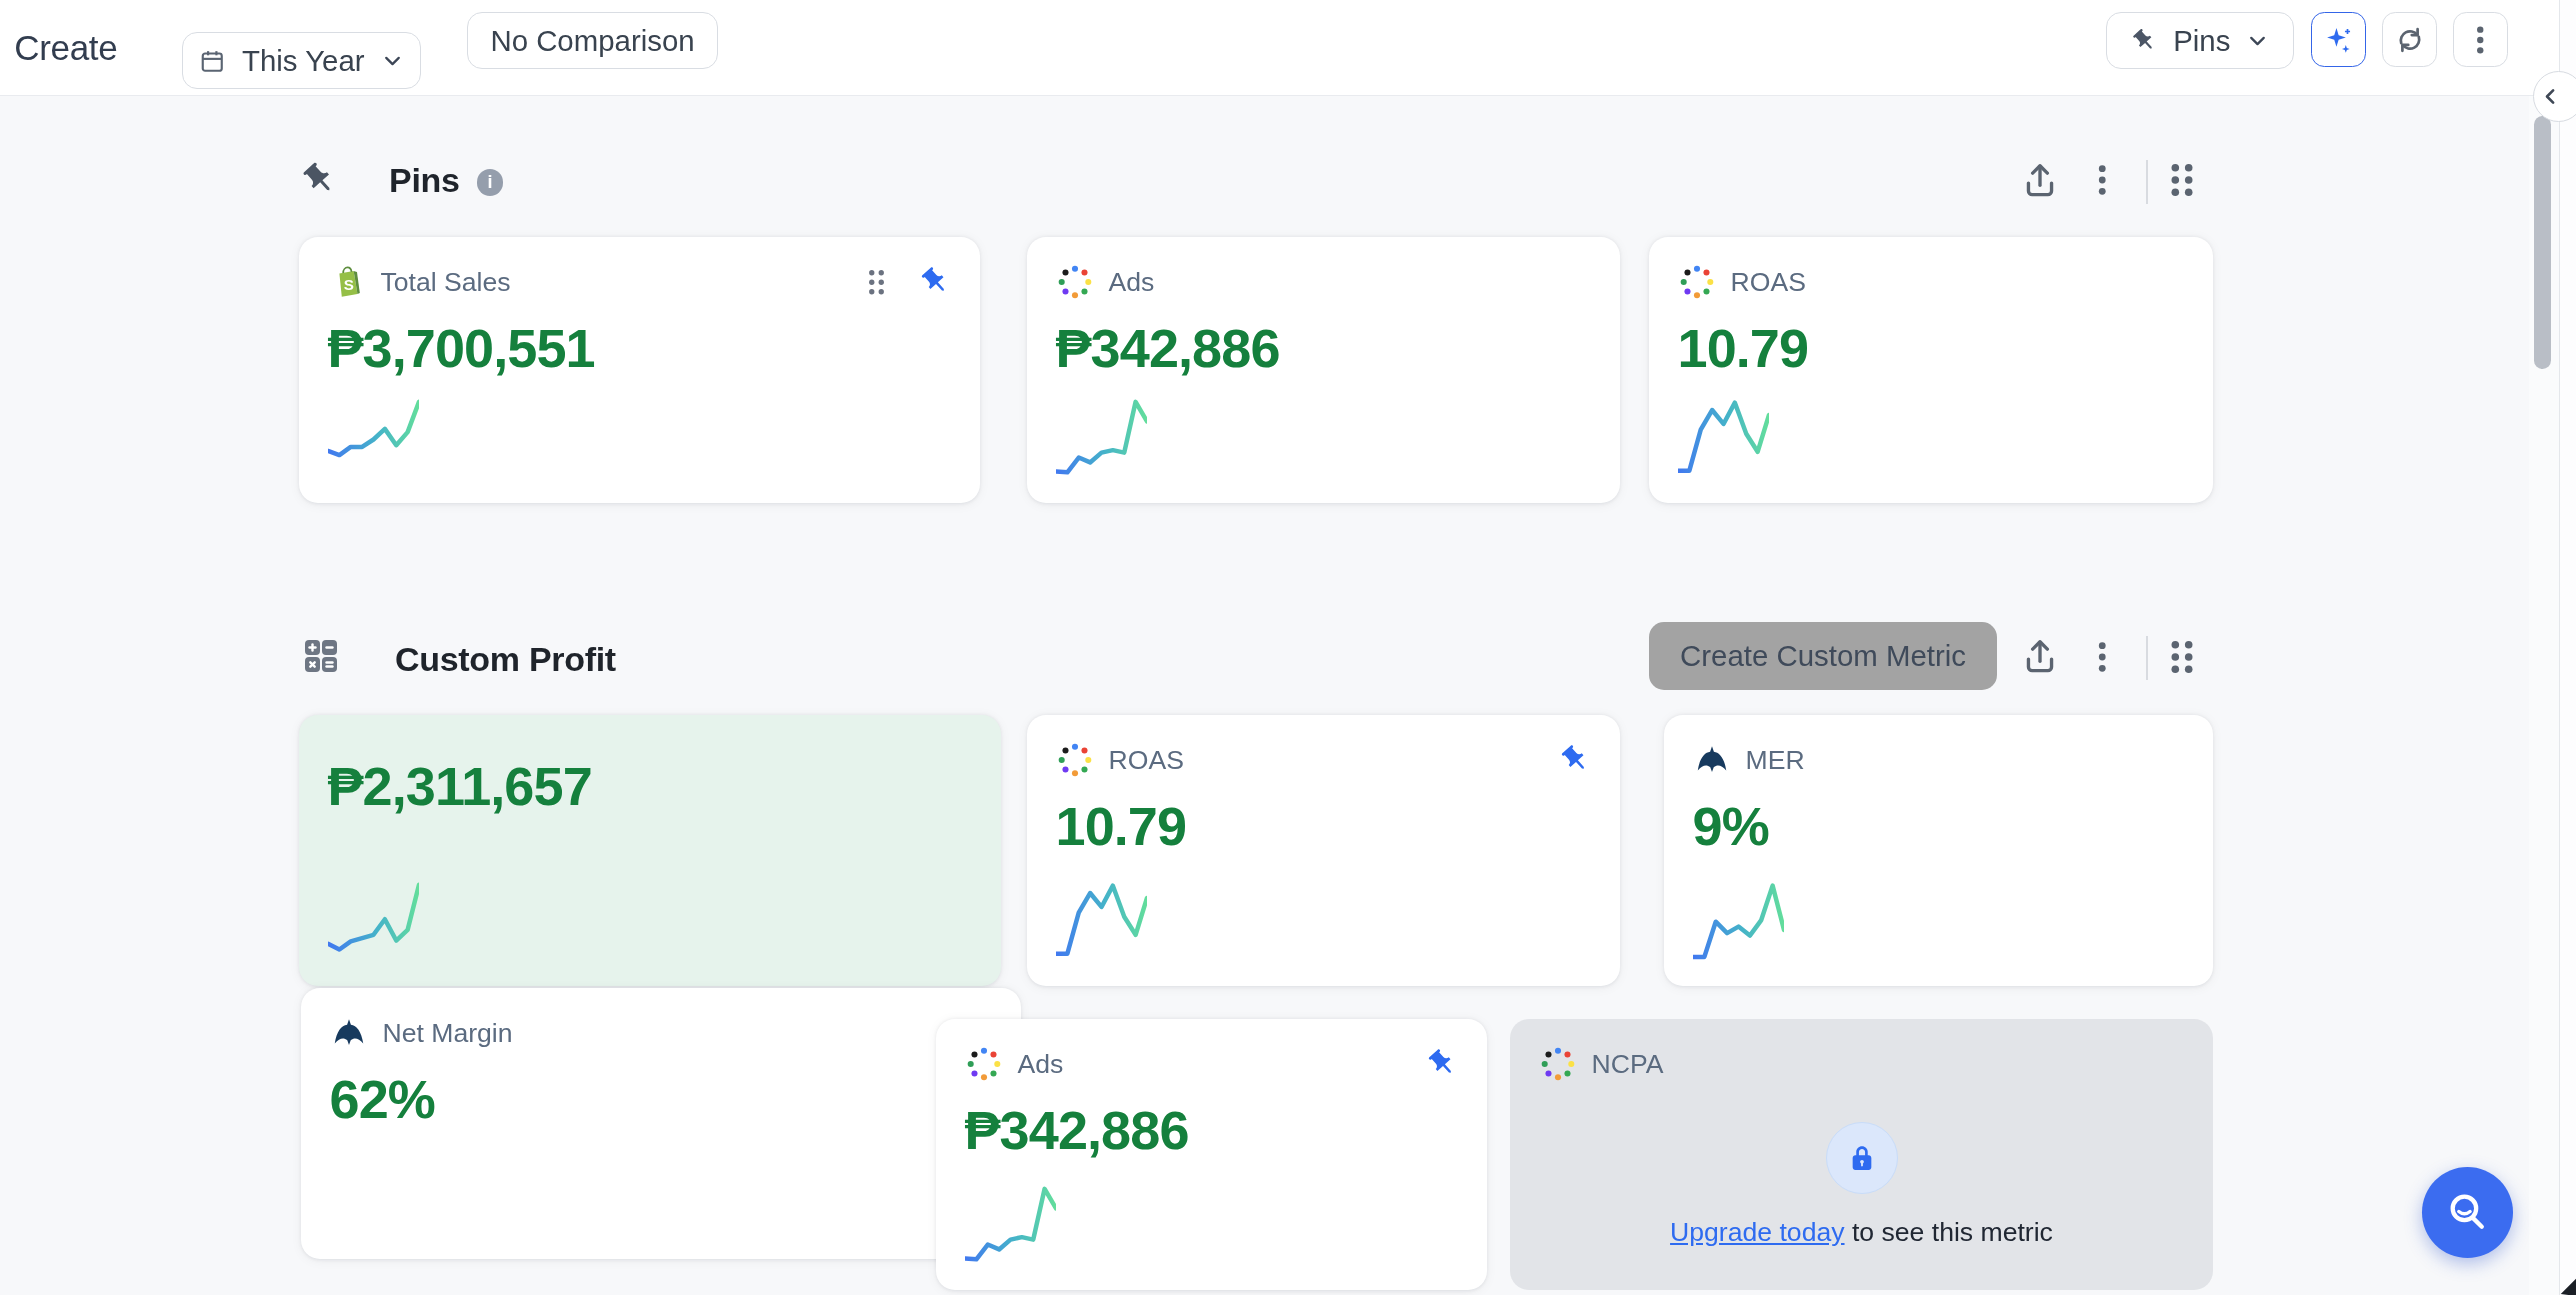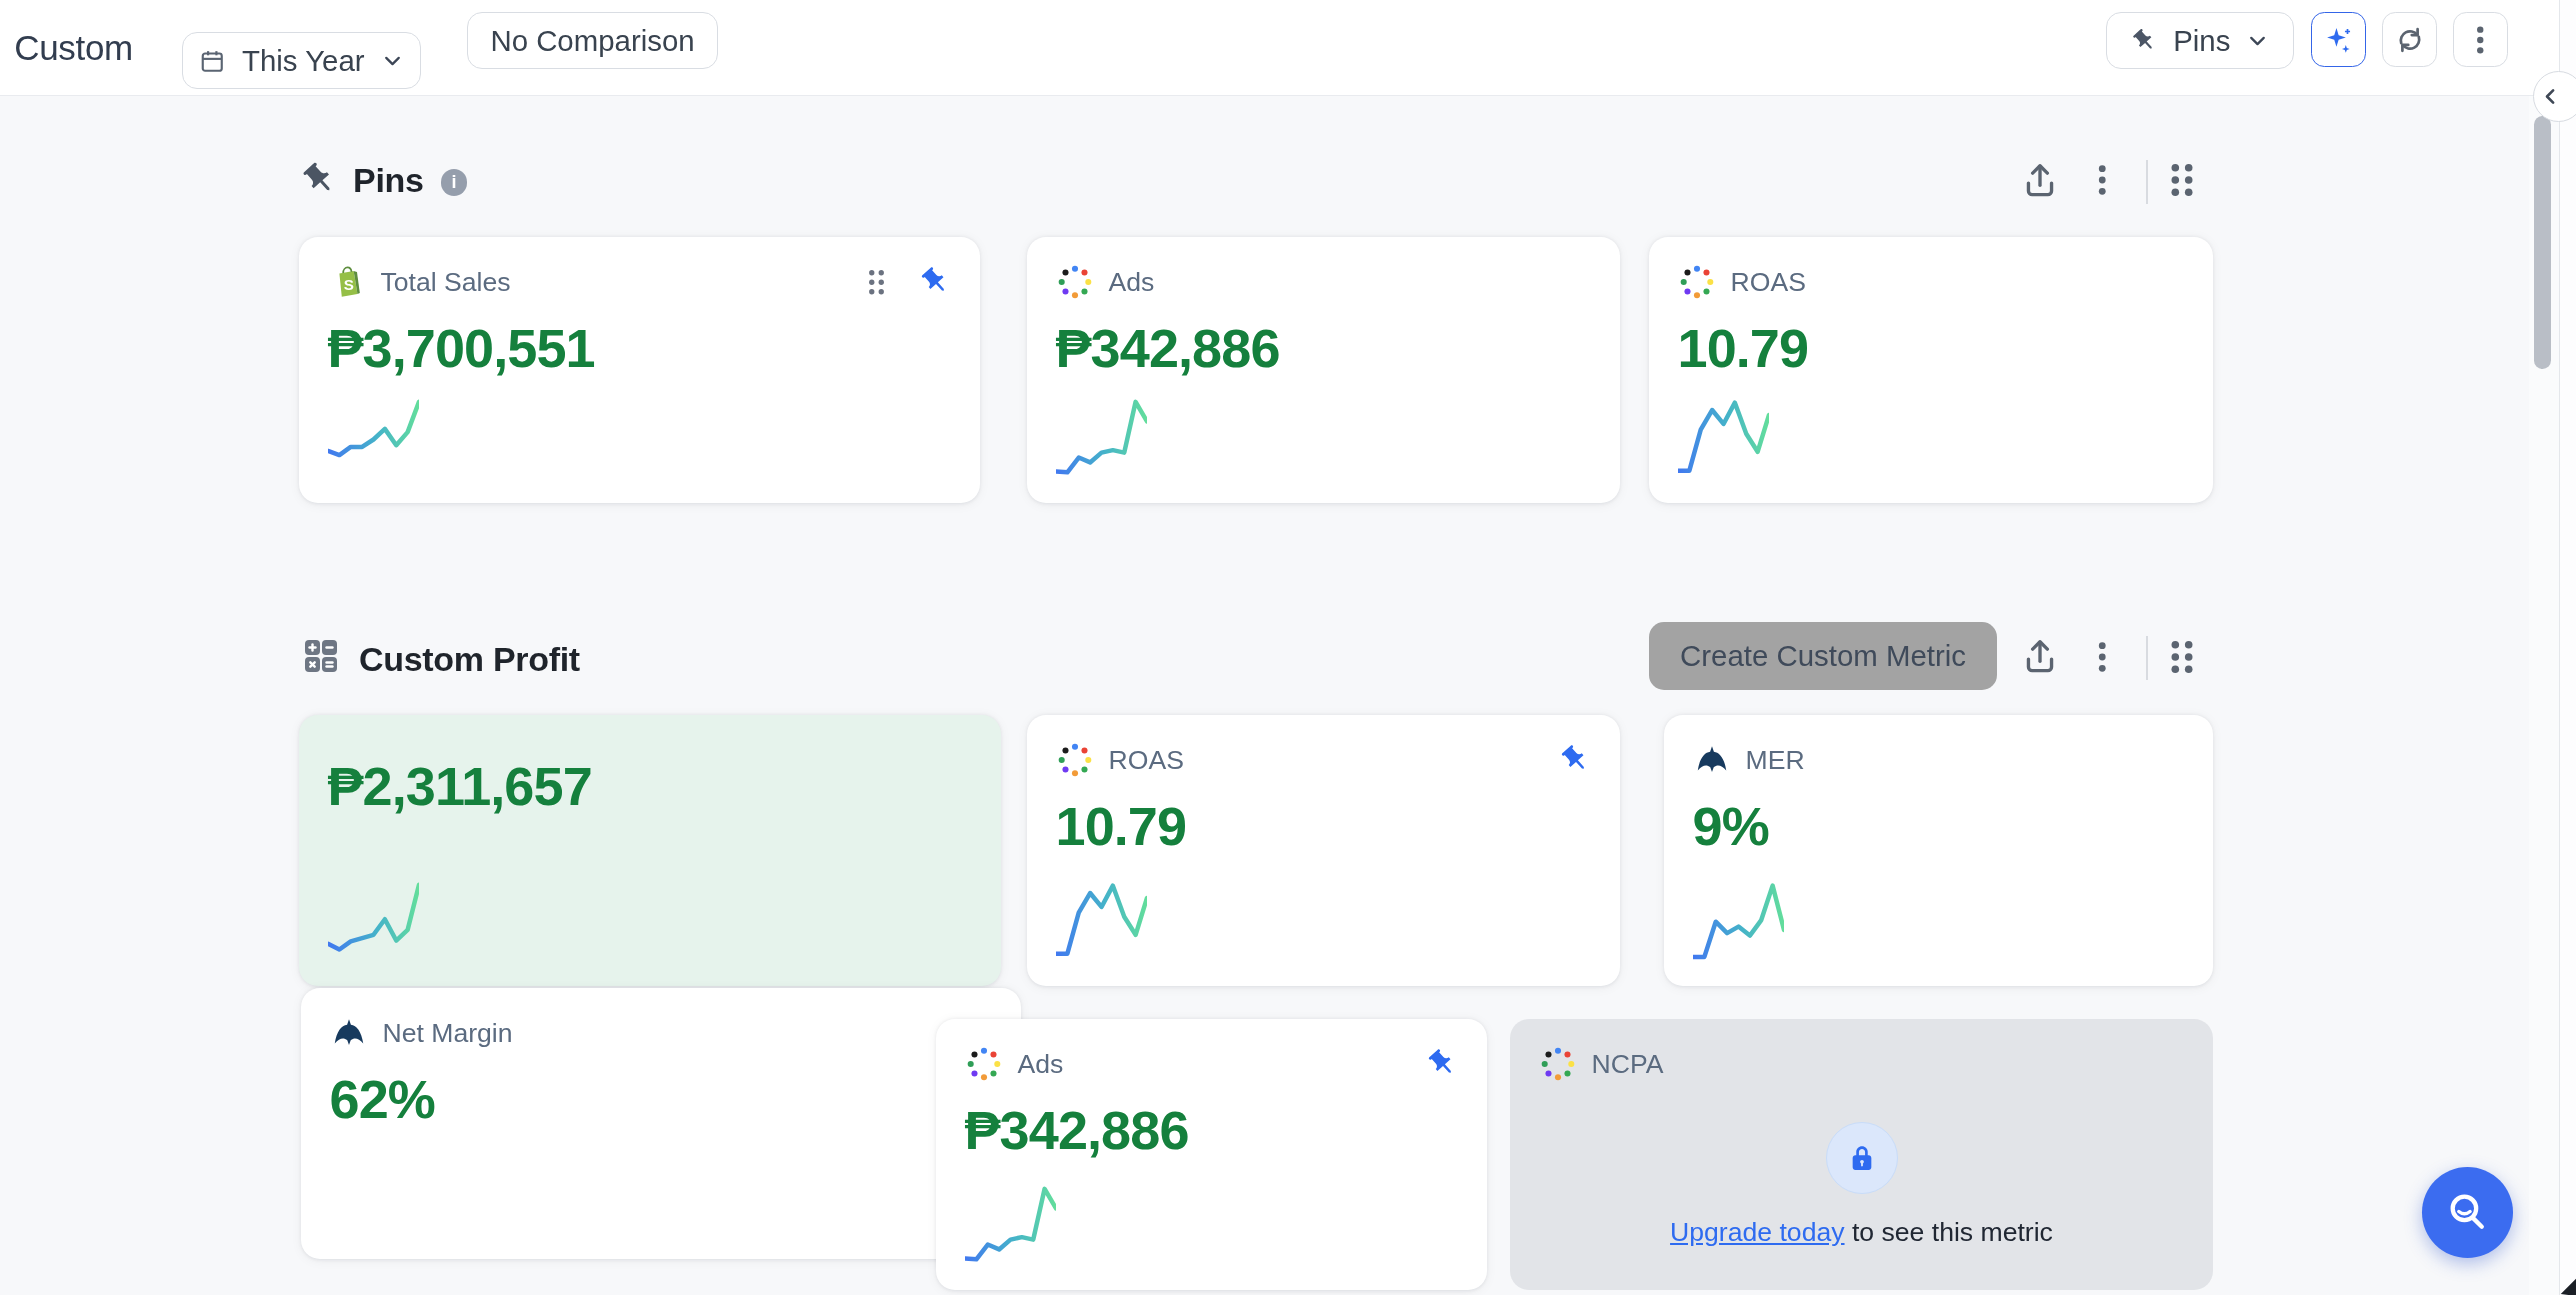--- a/index.html
+++ b/index.html
@@ -41,21 +41,21 @@
   .scroll-gutter{position:absolute;left:2529px;top:95px;width:30px;height:1201px;background:#fafbfc;}
   .scroll-thumb{position:absolute;left:2534px;top:116px;width:17px;height:253px;border-radius:8.5px;background:#b9bec6;}
   .right-rail{position:absolute;left:2559px;top:0;width:17px;height:1296px;background:#fdfdfe;border-left:1.9px solid #e4e7eb;z-index:6;}
   .collapse-btn{
     position:absolute;left:2533px;top:71px;width:51px;height:51px;border-radius:50%;
     background:#fff;border:1.9px solid #d7dbe1;box-sizing:border-box;z-index:7;
     display:flex;align-items:center;justify-content:center;cursor:pointer;
   }
   
   .section-title{
-    position:absolute;font-size:34px;font-weight:700;color:#1f242b;letter-spacing:-0.3px;
+    position:absolute;font-size:34px;font-weight:700;color:#1f242b;letter-spacing:-0.3px;margin-left:36px;
   }
   .info-dot{
     display:inline-block;width:26.6px;height:26.6px;border-radius:50%;
     background:#959eac;color:#fff;font-size:18px;font-weight:700;
     text-align:center;line-height:26.6px;vertical-align:3.8px;margin-left:17px;cursor:pointer;
   }
   .hdr-icon{position:absolute;cursor:pointer;}
   .hdr-divider{position:absolute;width:1.9px;height:44px;background:#d8dbe0;}
   .btn-create{
     position:absolute;left:1649px;top:622px;width:348px;height:68px;
@@ -99,21 +99,21 @@
   <defs>
     <linearGradient id="sparkGrad" x1="0" y1="0" x2="100" y2="0" gradientUnits="userSpaceOnUse">
       <stop class="grad-start" offset="0" stop-color="#4178f0"></stop>
       <stop class="grad-mid" offset="0.55" stop-color="#45b4c8"></stop>
       <stop class="grad-end" offset="1" stop-color="#63de9b"></stop>
     </linearGradient>
   </defs>
 </svg>
 
 <div class="topbar">
-  <div class="page-title">Custom</div>
+  <div class="page-title">Create</div>
 
   <div class="tb-btn btn-daterange">
     <span>
       <svg width="28.5" height="28.5" viewBox="0 0 24 24" fill="none" stroke="#5a6472" stroke-width="1.8">
         <rect x="4" y="5.5" width="16" height="14.5" rx="2"></rect>
         <line x1="4" y1="10" x2="20" y2="10"></line>
         <line x1="8.5" y1="3.5" x2="8.5" y2="7"></line>
         <line x1="15.5" y1="3.5" x2="15.5" y2="7"></line>
       </svg>
     </span>

